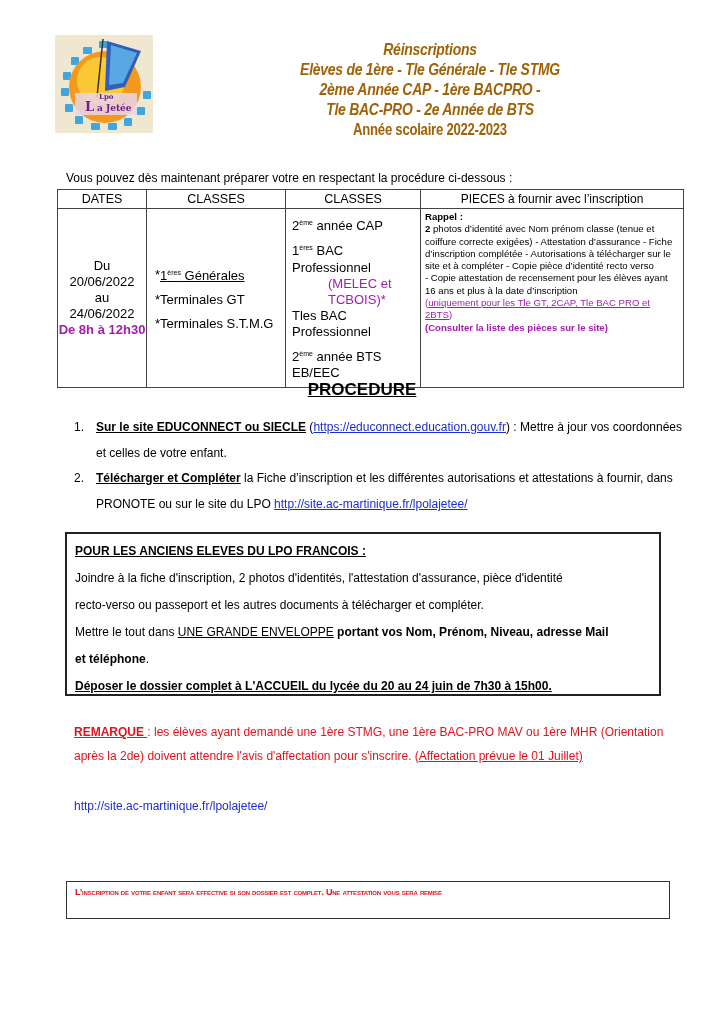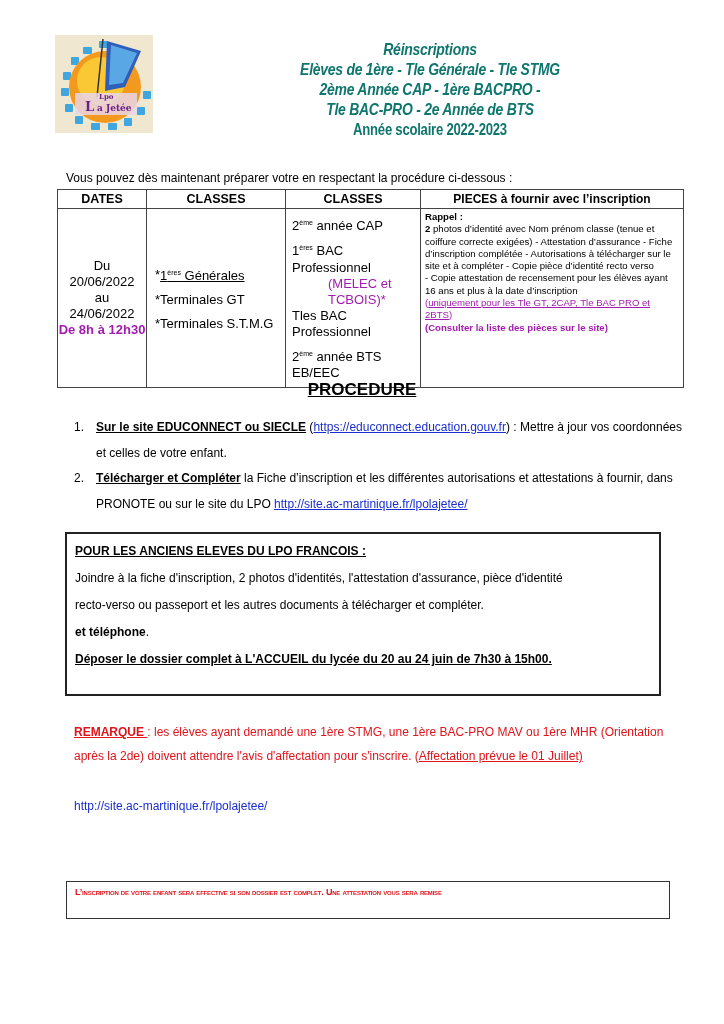--- a/index.html
+++ b/index.html
@@ -4,32 +4,32 @@
 <style>
   html, body { margin: 0; padding: 0; background: #ffffff; }
   body { width: 724px; height: 1024px; position: relative; overflow: hidden;
          font-family: "Liberation Sans", sans-serif; color: #000; }
   .abs { position: absolute; }
 
   
   #logo { left: 55px; top: 35px; width: 98px; height: 98px; background: #efe7cf; overflow: hidden; }
 
   
-  #header { left: 200px; top: 40px; width: 460px; text-align: center; color: #0f766e;
+  #header { left: 200px; top: 40px; width: 460px; text-align: center; color: #a16207;
             font-family: "Liberation Sans", sans-serif; font-weight: bold; font-style: italic; }
   #header .line { font-size: 17px; line-height: 20px; letter-spacing: -0.3px; transform: scaleX(0.82); transform-origin: center; }
   #header .line.last { font-style: normal; font-size: 16px; }
 
   
   #intro { left: 66px; top: 171px; font-size: 12px; }
 
   
   #reg-table { left: 57px; top: 189px; width: 627px; border-collapse: collapse; font-size: 12px; }
   #reg-table th, #reg-table td { border: 1px solid #444; }
-  #reg-table th { height: 18px; font-weight: bold; font-size: 12.5px; text-align: center; padding: 0; }
+  #reg-table th { height: 18px; font-weight: normal; font-size: 12.5px; text-align: center; padding: 0; }
   #reg-table th.pieces { font-family: "Liberation Sans", sans-serif; font-size: 12px; }
   #reg-table td { vertical-align: middle; padding: 0; height: 148px; }
   .c-dates { width: 88px; text-align: center; font-size: 13px; line-height: 16px; }
   .c-cls1 { width: 130px; padding-left: 8px !important; font-size: 13px; line-height: 24px; }
   .c-cls2 { width: 128px; padding-left: 6px !important; font-size: 13px; }
   .c-pieces { vertical-align: top !important; padding: 2px 4px !important; font-size: 9.6px; line-height: 12.3px; }
   .red { color: #a21caf; }
   .blue { color: #1a2ecf; }
   .bold { font-weight: bold; }
   .u { text-decoration: underline; }
@@ -151,20 +151,23 @@
   <span class="num">2.</span>
   <div class="body">
     <span class="bold u">Télécharger et Compléter</span><span> la Fiche d’inscription et les différentes autorisations et attestations à fournir, dans PRONOTE ou sur le site du LPO </span><a class="blue u">http://site.ac-martinique.fr/lpolajetee/</a>
   </div>
 </div>
 
 <div id="box-anciens" class="abs">
   <p class="bold u">POUR LES ANCIENS ELEVES DU LPO FRANCOIS :</p>
   <p>Joindre à la fiche d'inscription, 2 photos d'identités, l'attestation d'assurance, pièce d'identité</p>
   <p>recto-verso ou passeport et les autres documents à télécharger et compléter.</p>
+  <p>
+    <span>Mettre le tout dans </span><span class="u">UNE GRANDE ENVELOPPE</span><span class="bold"> portant vos Nom, Prénom, Niveau, adresse Mail</span>
+  </p>
   <p><span class="bold">et téléphone</span><span>.</span></p>
   <p class="bold u">Déposer le dossier complet à L'ACCUEIL du lycée du 20 au 24 juin de 7h30 à 15h00.</p>
 </div>
 
 <div id="remarque" class="abs">
   <span class="bold u">REMARQUE </span><span>: les élèves ayant demandé une 1ère STMG, une 1ère BAC-PRO MAV ou 1ère MHR (Orientation après la 2de) doivent attendre l'avis d'affectation pour s'inscrire. (</span><span class="u">Affectation prévue le 01 Juillet)</span>
 </div>
 
 <div id="frais" class="abs">
   <a class="blue" style="display:block">http://site.ac-martinique.fr/lpolajetee/</a>

